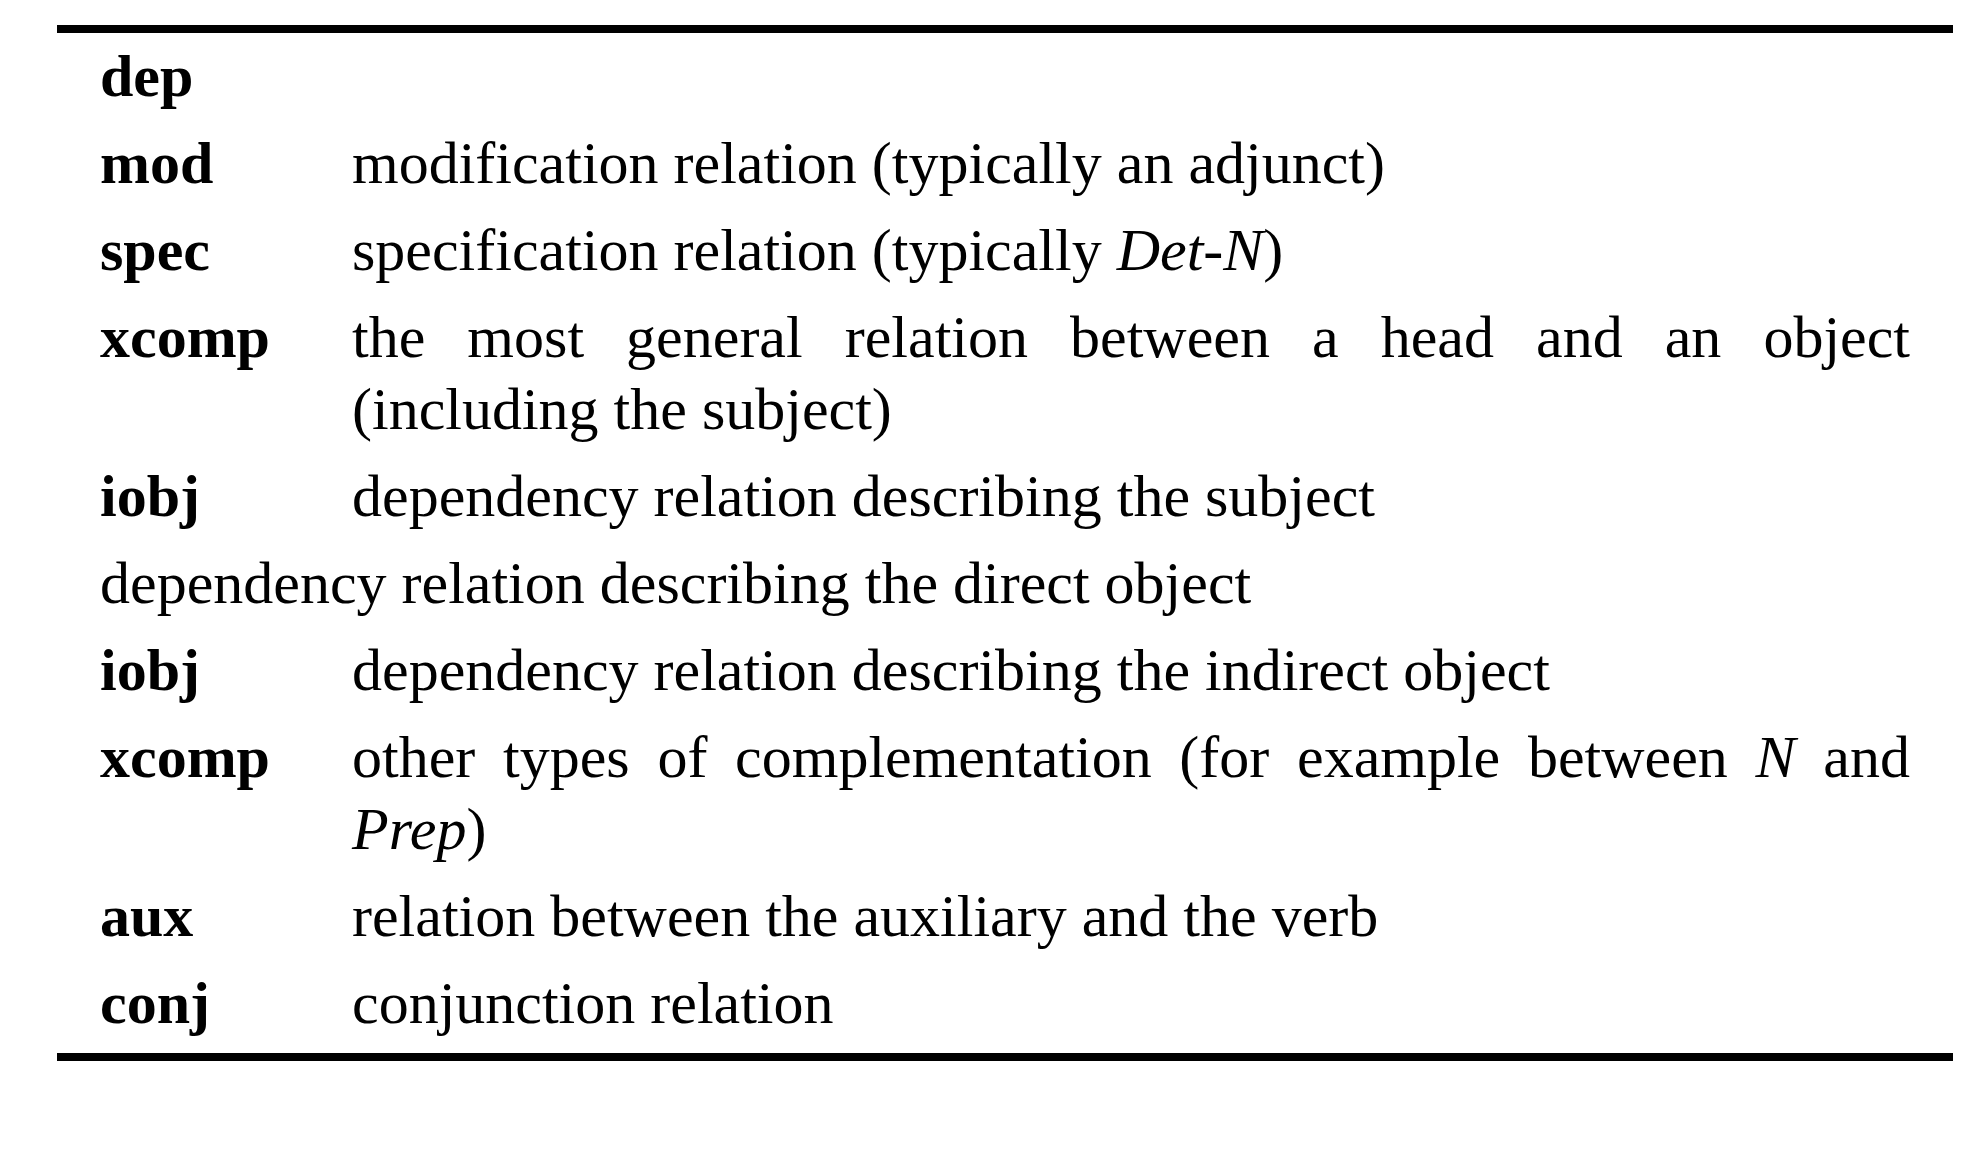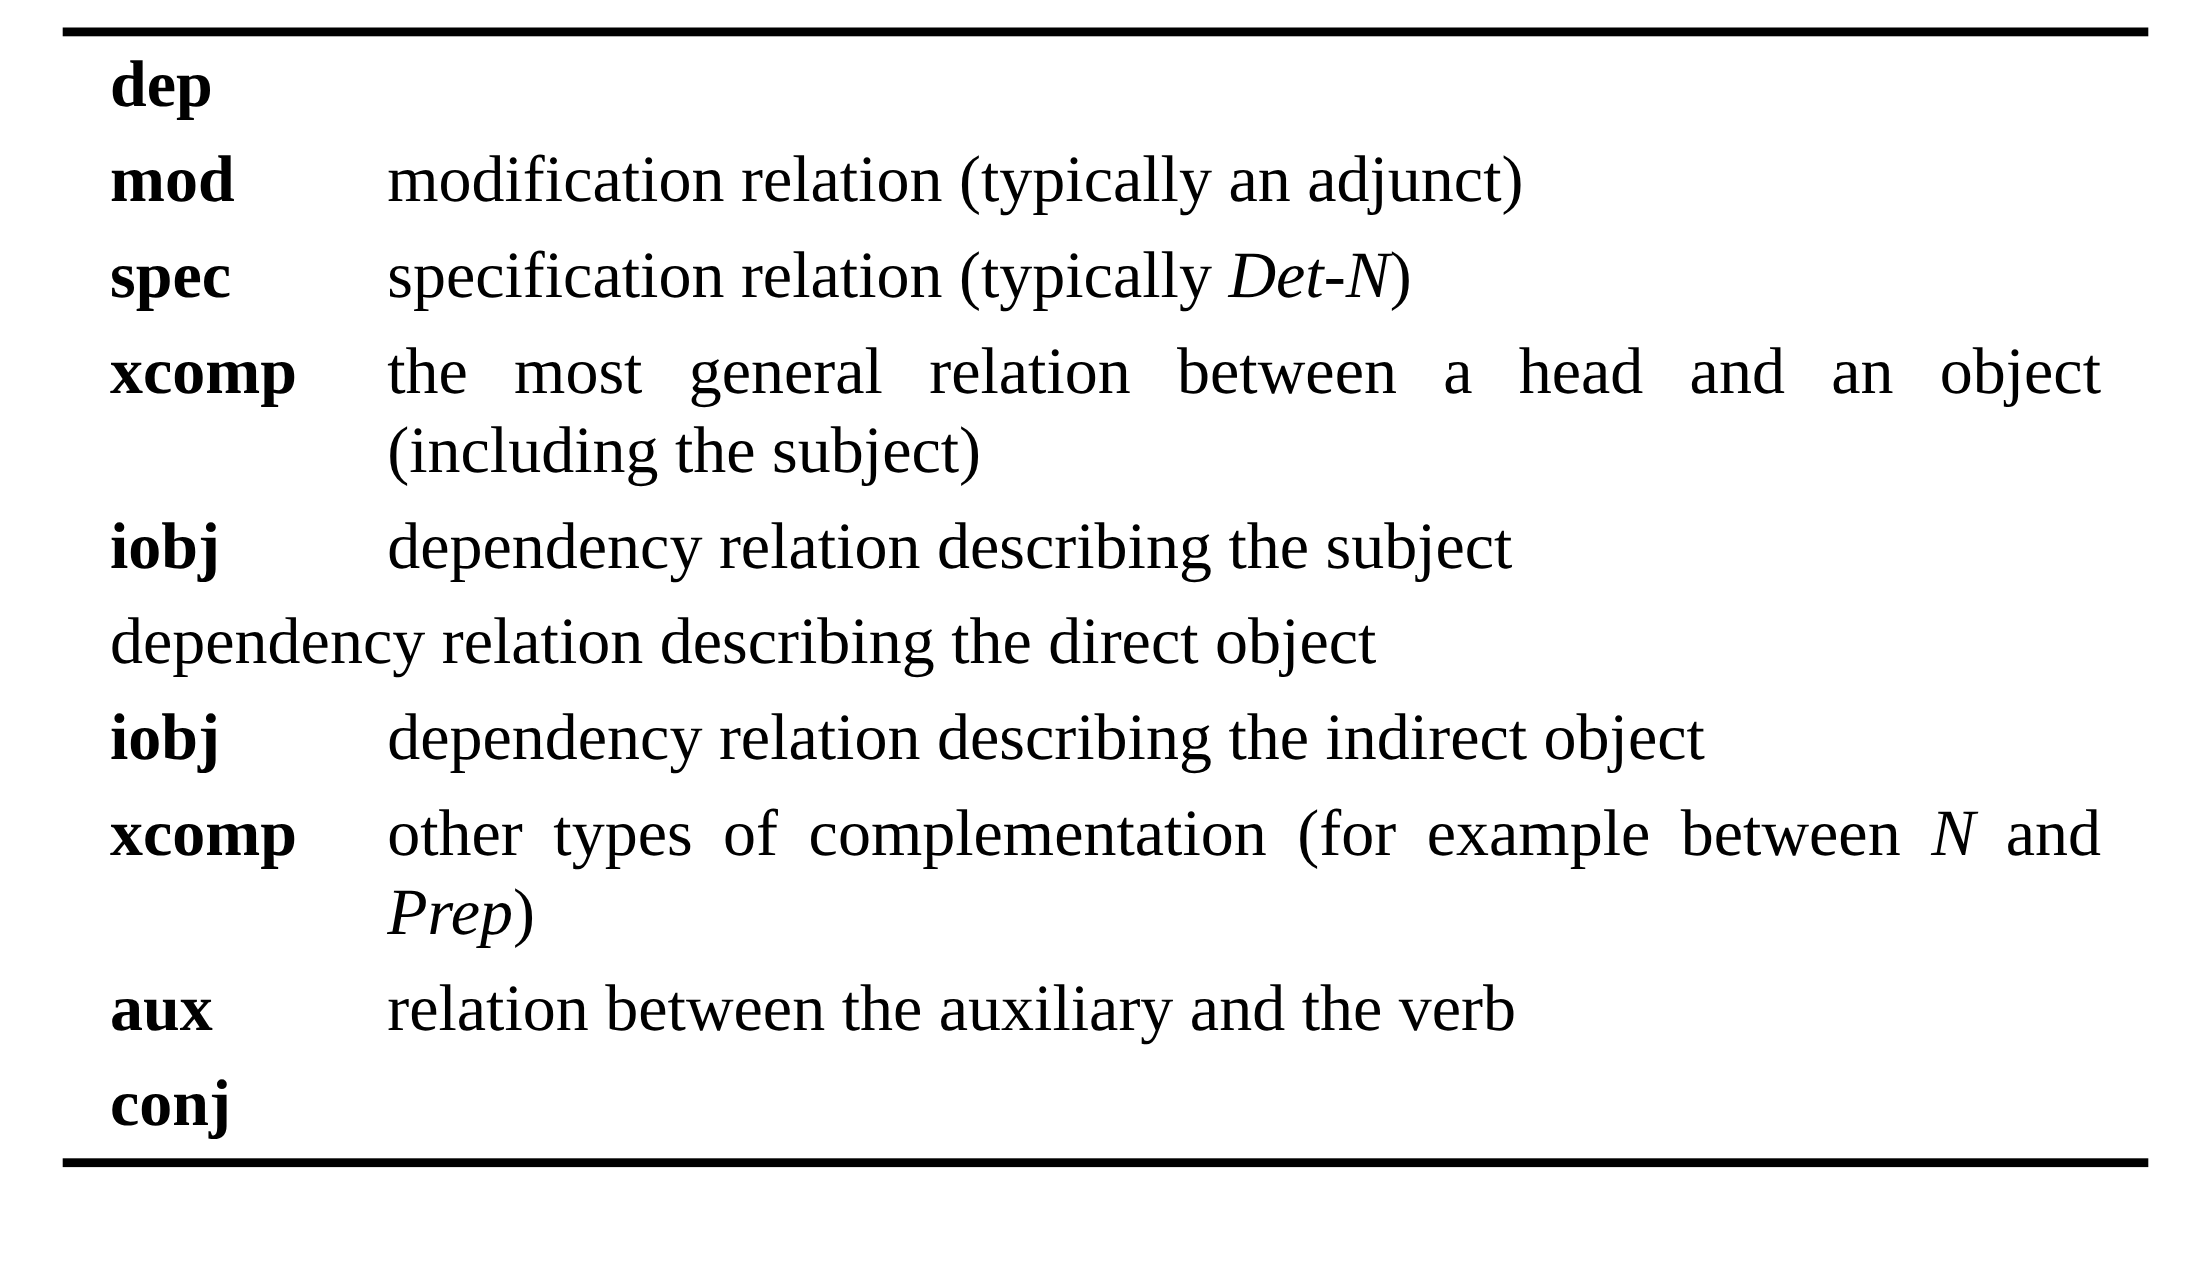--- a/index.html
+++ b/index.html
@@ -83,16 +83,17 @@
     <div class="desc"><span>other types of complementation (for example between </span><i>N</i><span> and </span><i>Prep</i><span>)</span></div>
   </div>
 
   <div class="row">
     <div class="label">aux</div>
     <div class="desc"><span>relation between the auxiliary and the verb</span></div>
   </div>
 
   <div class="row">
     <div class="label">conj</div>
+    <div class="desc"><span>conjunction relation</span></div>
   </div>
 </div>
   <div class="rule"></div>
 </div>
 
 </body></html>

